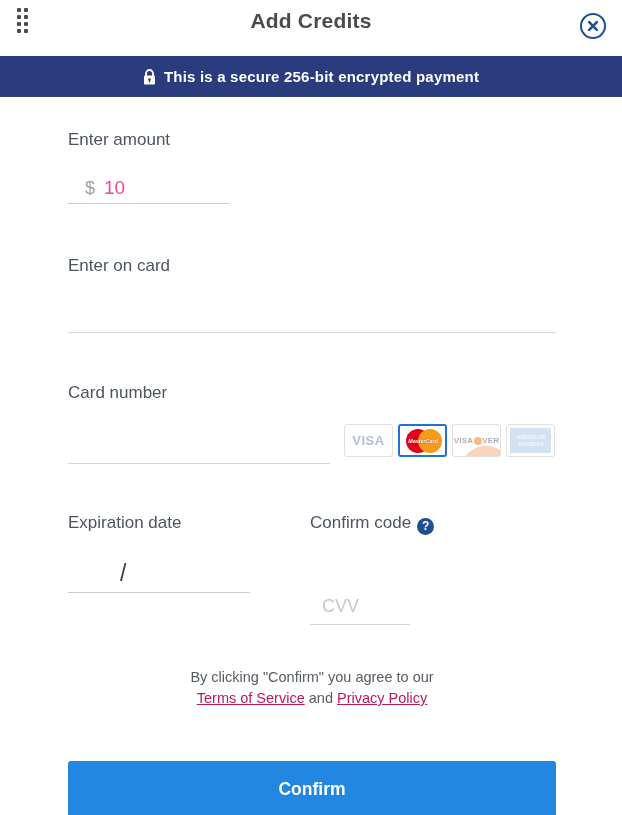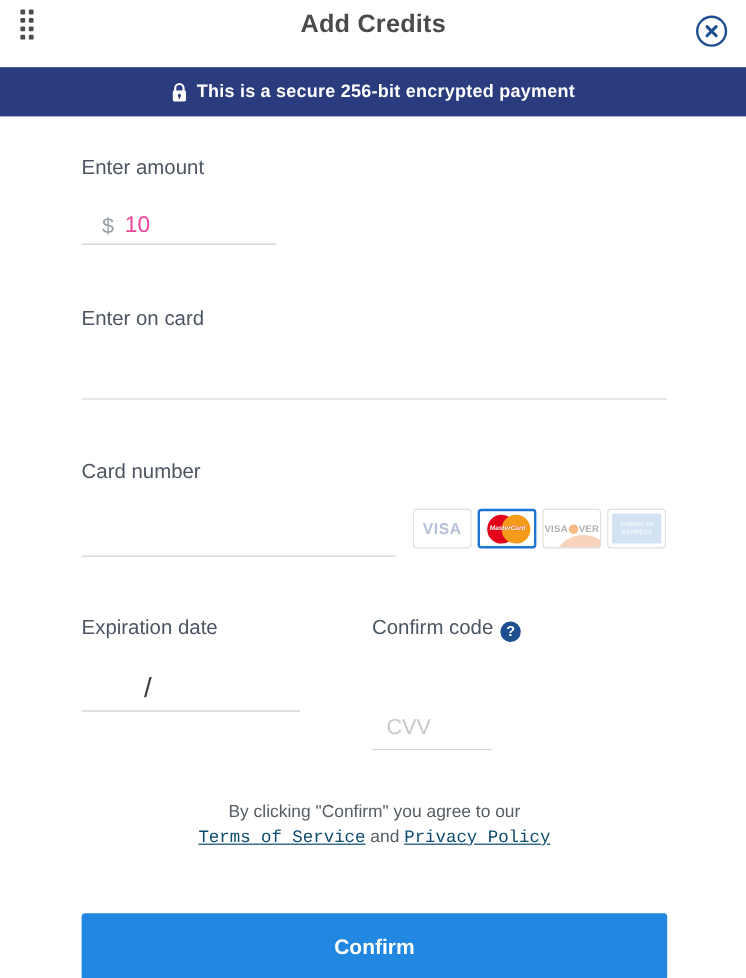--- a/index.html
+++ b/index.html
@@ -102,21 +102,21 @@
     display: inline-block; width: 17px; height: 17px; border-radius: 50%; background: #1d4f91;
     color: #fff; font-size: 12px; font-weight: bold; text-align: center; line-height: 17px;
     vertical-align: -2px; margin-left: 6px; cursor: pointer;
   }
 
   
   .terms {
     position: absolute; left: 68px; top: 667px; width: 488px; text-align: center;
     font-size: 14.5px; color: #565d64; line-height: 21px;
   }
-  .terms a { color: #0c4a6e; text-decoration: underline; cursor: pointer; font-family: Liberation Mono, monospace; }
+  .terms a { color: #be185d; text-decoration: underline; cursor: pointer; }
   .confirm-btn {
     position: absolute; left: 68px; top: 739px; width: 488px; height: 56px;
     background: #2187e0; border: none; border-radius: 3px; cursor: pointer;
     color: #ffffff; font-size: 17.5px; font-weight: bold;
     font-family: "Liberation Sans", "DejaVu Sans", sans-serif;
     display: flex; align-items: center; justify-content: center; margin-top: 22px;
   }
 </style>
 </head>
 <body>

